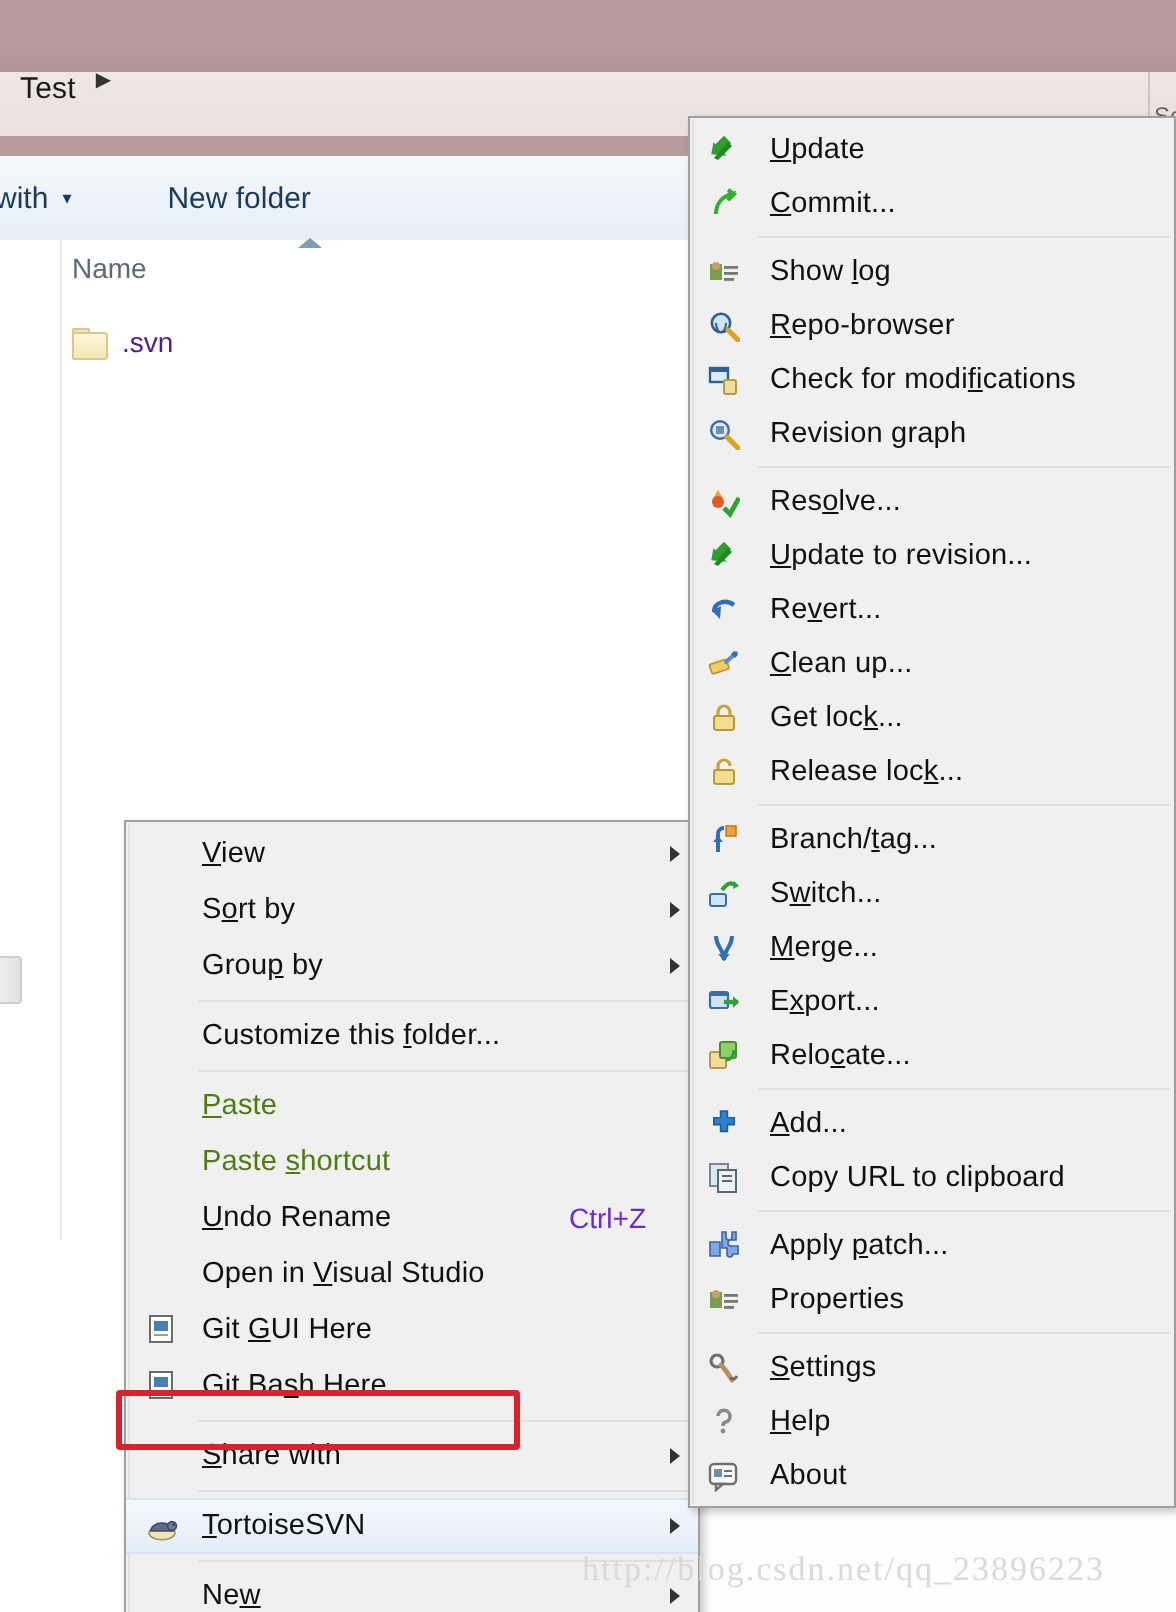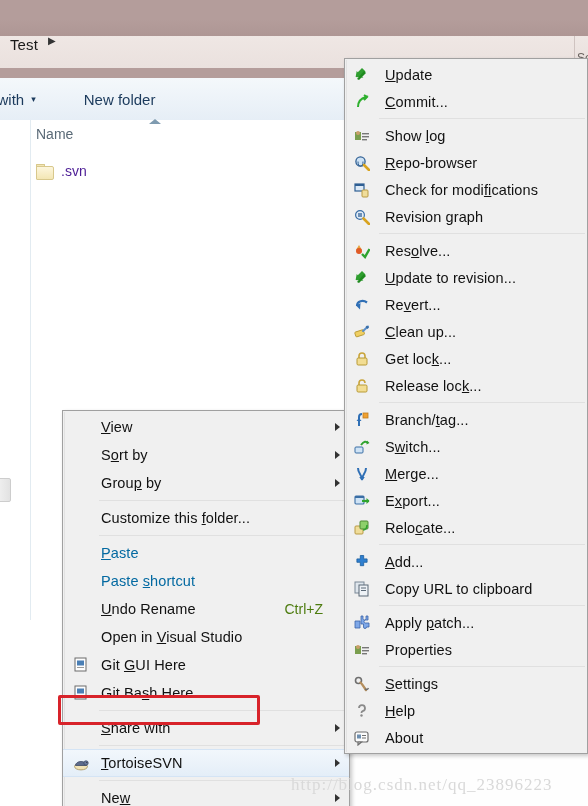--- a/index.html
+++ b/index.html
@@ -218,38 +218,38 @@
   .mi {
     position: relative;
     height: 28px;
     display: flex;
     align-items: center;
     font-size: 14.5px;
     color: #111111;
     white-space: nowrap;
     box-sizing: border-box;
   }
-  .mi.disabled { color: #0369a1; }
+  .mi.disabled { color: #4d7c0f; }
   .mi .icon-slot {
     position: absolute;
     left: 0; top: 0;
     width: 36px; height: 28px;
     display: flex;
     align-items: center;
     justify-content: center;
   }
   .mi .mi-label {
     padding-left: 40px;
     letter-spacing: 0.1px;
   }
   .mi .accel {
     position: absolute;
     right: 26px;
     font-size: 14px;
-    color: #4d7c0f;
+    color: #6d28d9;
   }
   .mi .submenu-arrow {
     position: absolute;
     right: 9px;
     width: 0; height: 0;
     border-top: 4px solid transparent;
     border-bottom: 4px solid transparent;
     border-left: 5px solid #333;
   }
   .mi.highlight {

